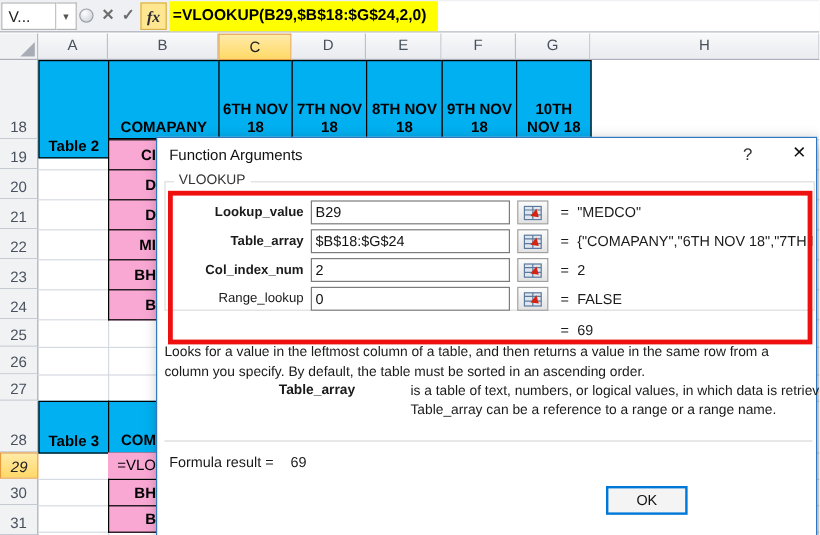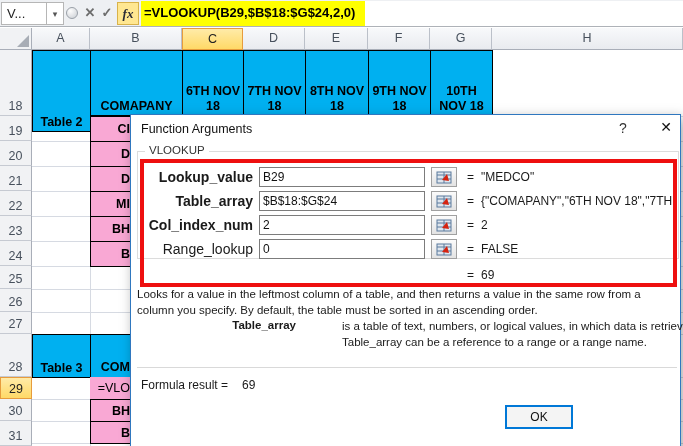--- a/index.html
+++ b/index.html
@@ -40,21 +40,21 @@
             background:linear-gradient(#f8f9fb,#e9ebef);
             border-right:1px solid #bbc0c9; border-bottom:1px solid #a9aeb8;
             color:#47505c; font-size:12.5px; text-align:center; padding-top:3px; }
   .colhdr.sel { background:linear-gradient(#ffeba8,#ffd967); border:1px solid #e79c3c;
                 color:#222; }
   .rowhdr { position:absolute; left:0; width:32px; background:#f1f2f4;
             border-right:1px solid #a9aeb8; border-bottom:1px solid #c6cad2;
             color:#47505c; font-size:12.5px; display:flex; align-items:flex-end;
             justify-content:center; padding-bottom:2px; }
   .rowhdr.sel { background:linear-gradient(#ffeba8,#ffd967); border:1px solid #e79c3c;
-                color:#222; }
+                color:#222;font-style:italic; }
   
   .vgl { position:absolute; width:1px; background:#d6dae2; top:50px; height:396px; }
   .hgl { position:absolute; height:1px; background:#d6dae2; left:32px; width:651px; }
   .cell-cyan { position:absolute; background:#00b0f0; border:1px solid #000;
                display:flex; align-items:flex-end; justify-content:center;
                font-weight:bold; font-size:12.5px; color:#000; text-align:center;
                line-height:15px; padding-bottom:1px; }
   .sliver { position:absolute; left:90px; width:41px; background:#f9a8d4;
             border:1px solid #000; border-right:none; display:flex; align-items:center;
             justify-content:flex-end; font-weight:bold; font-size:12.5px; color:#000;
@@ -69,21 +69,21 @@
   .dlg-title { position:absolute; left:10px; top:7px; font-size:12.5px; color:#111; }
   .dlg-help { position:absolute; left:482px; top:5px; width:20px; height:20px;
               text-align:center; font-size:14px; color:#333; }
   .dlg-close { position:absolute; left:524px; top:4px; width:22px; height:20px;
                text-align:center; font-size:14px; color:#111; }
   .groupbox { position:absolute; left:6px; top:36px; width:542px; height:108px;
               border:1px solid #dcdcdc; }
   .grouplabel { position:absolute; left:14px; top:29px; background:#fff;
                 padding:0 4px; font-size:11.5px; color:#333; }
   .frow-label { position:absolute; left:6px; width:116px; height:20px;
-                text-align:right; line-height:20px; font-size:14px; }
+                text-align:right; line-height:20px; font-size:11px; }
   .frow-label.b { font-weight:bold; }
   .frow-input { position:absolute; left:128px; width:166px; height:20px;
                 border:1px solid #7c7c7c; background:#fff; font-family:"Liberation Sans",sans-serif;
                 font-size:12px; color:#111; padding:0 3px; }
   .picker { position:absolute; left:300px; width:26px; height:20px;
             border:1px solid #a0a0a0; background:linear-gradient(#fbfbfb,#e3e3e3);
             padding:0; display:flex; align-items:center; justify-content:center; }
   .eq { position:absolute; left:336px; height:20px; line-height:20px; font-size:12px; }
   .res { position:absolute; left:350px; height:20px; line-height:20px; font-size:12px;
          max-width:196px; white-space:nowrap; overflow:hidden; }

